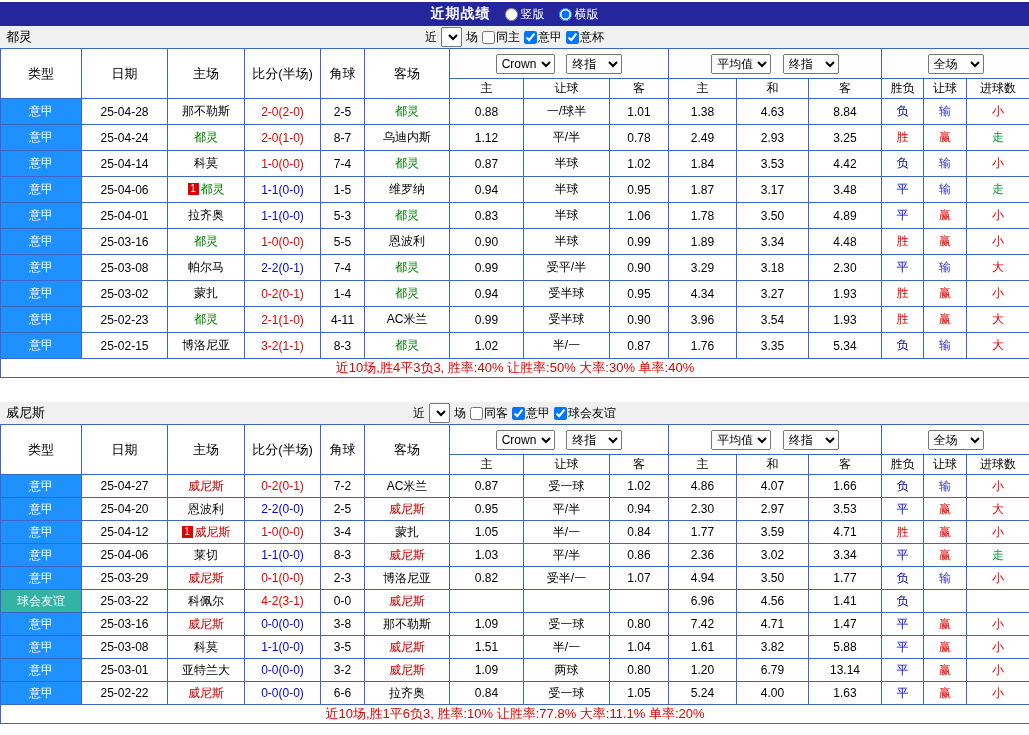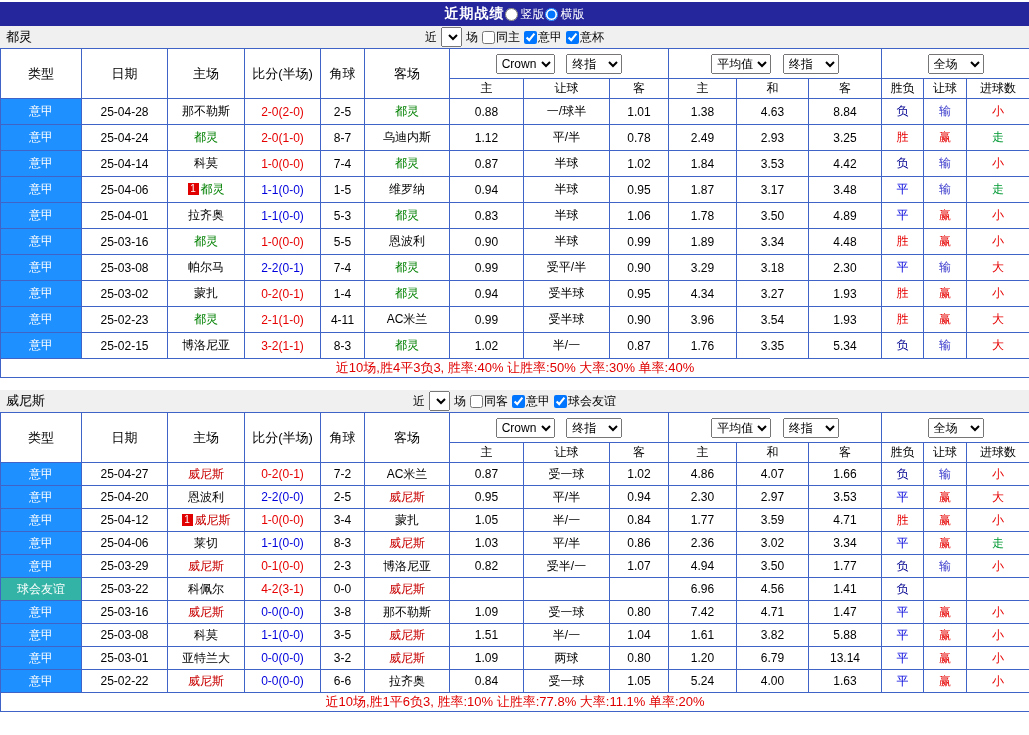--- a/index.html
+++ b/index.html
@@ -1,26 +1,26 @@
 <!DOCTYPE html>
 <html style="--bar: #26269c; --grid: #3f63c6; --league: #1e90ff; --friendly: #33b3a6; --team1: #008000; --team2: #c80000; --win: #e60000; --draw: #0000dd; --lose: #000090; --hwin: #e60000; --hlose: #3838cc; --big: #e60000; --small: #e60000; --push: #009933; --swin: #e60000; --sdraw: #0000dd; --summary: #e00000; --rc: #e00000;"><head>
 <meta charset="utf-8">
 <style>
   *{box-sizing:border-box;margin:0;padding:0}
   html,body{background:#fff}
   body{width:1029px;font-family:"Liberation Sans","DejaVu Sans",sans-serif;font-size:12px;color:#000}
 
   .titlebar{height:24px;margin-top:2px;background:var(--bar,#26269c);color:#fff;
-    display:flex;align-items:center;justify-content:center;}
+    display:flex;align-items:center;justify-content:center;gap:14px}
   .titlebar .title{font-weight:bold;font-size:14px;letter-spacing:1px}
   .radio-label{display:inline-flex;align-items:center;gap:3px;font-size:12px;cursor:pointer}
   .radio-label input{margin:0}
 
   .section{}
-  .section + .section{margin-top:12px}
+  .section + .section{margin-top:24px}
   .section-bar{position:relative;height:22px;background:#f0f0f0;
     display:flex;align-items:center;justify-content:center}
   .team-name{position:absolute;left:6px;font-size:13px;color:#000}
   .filters{display:flex;align-items:center;gap:4px;font-size:12px}
   .filters label{display:inline-flex;align-items:center;gap:1px;cursor:pointer}
   .filters input[type=checkbox]{width:13px;height:13px;margin:0}
 
   table{width:100%;border-collapse:collapse;table-layout:fixed}
   th,td{border:1px solid var(--grid,#3f63c6);text-align:center;overflow:hidden;white-space:nowrap}
   thead tr.h1 th{height:30px;font-weight:normal;font-size:13px;background:#fff}

